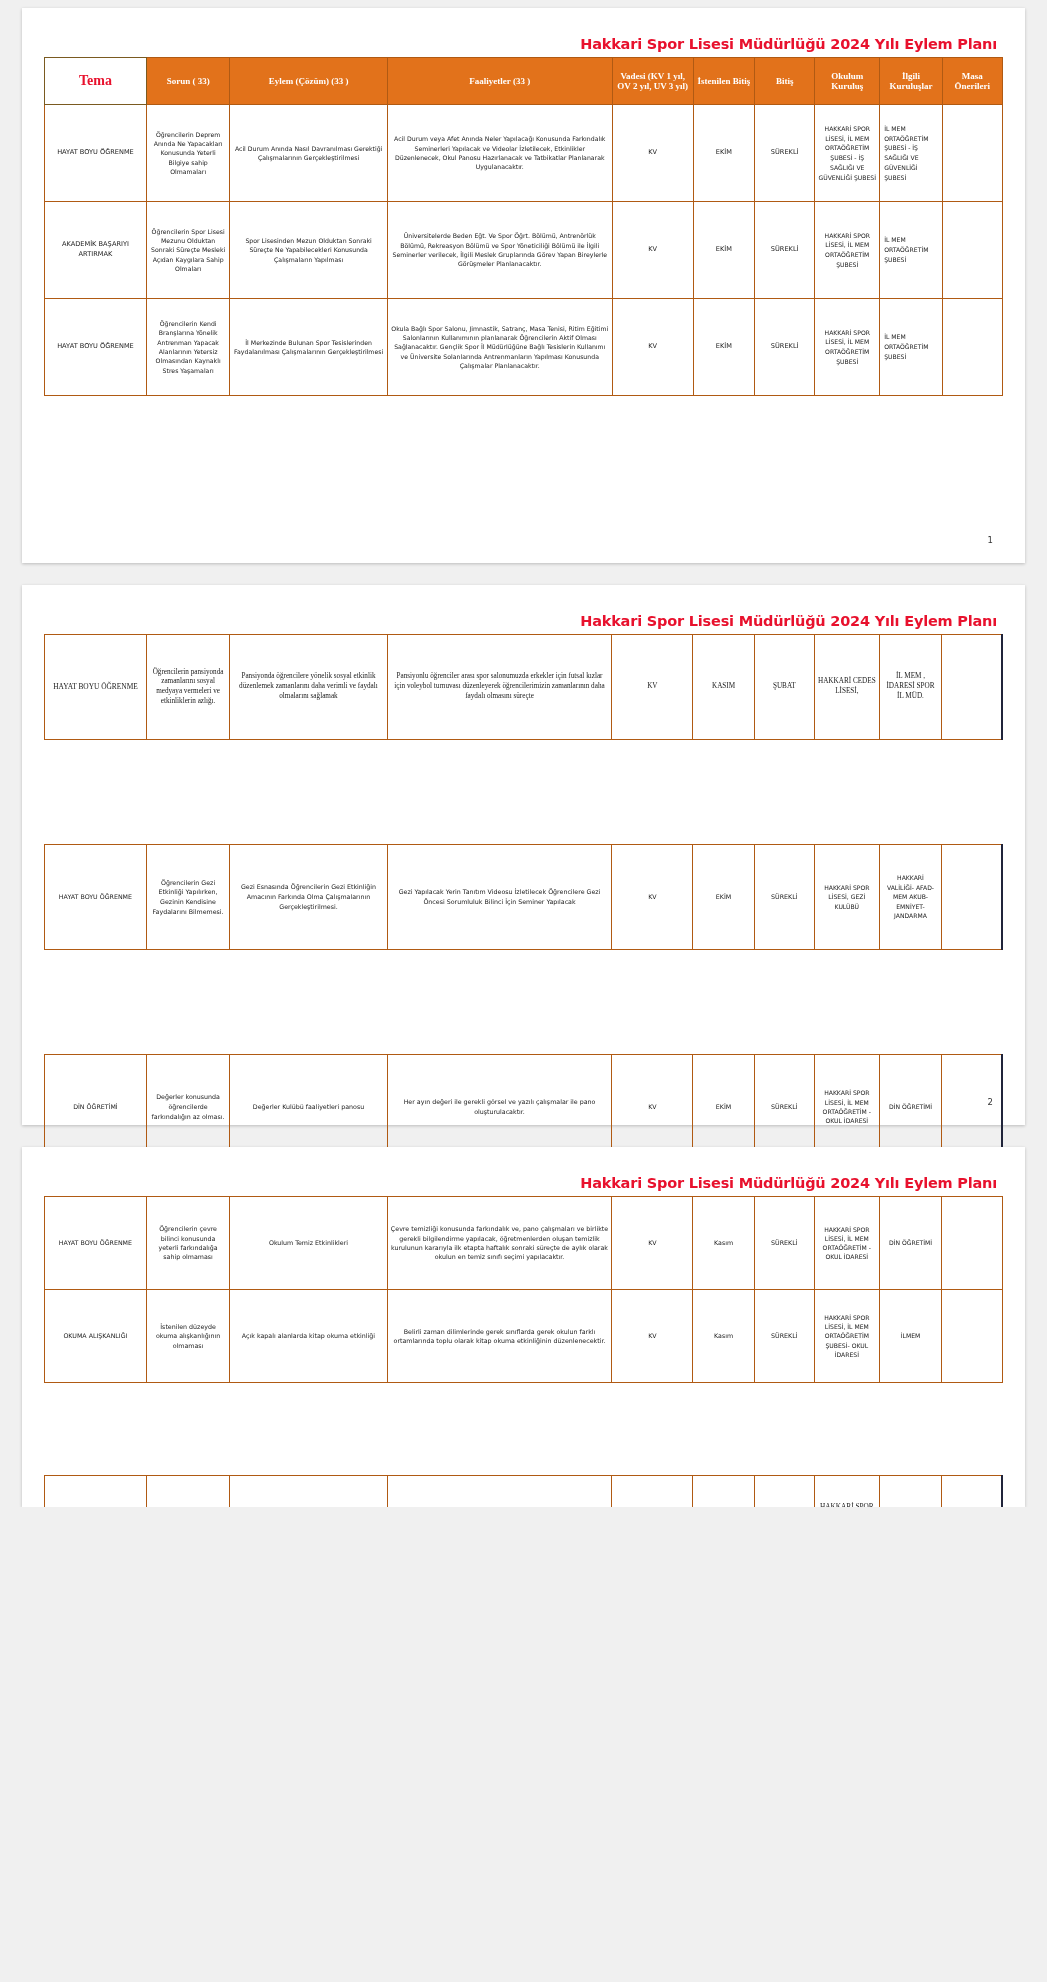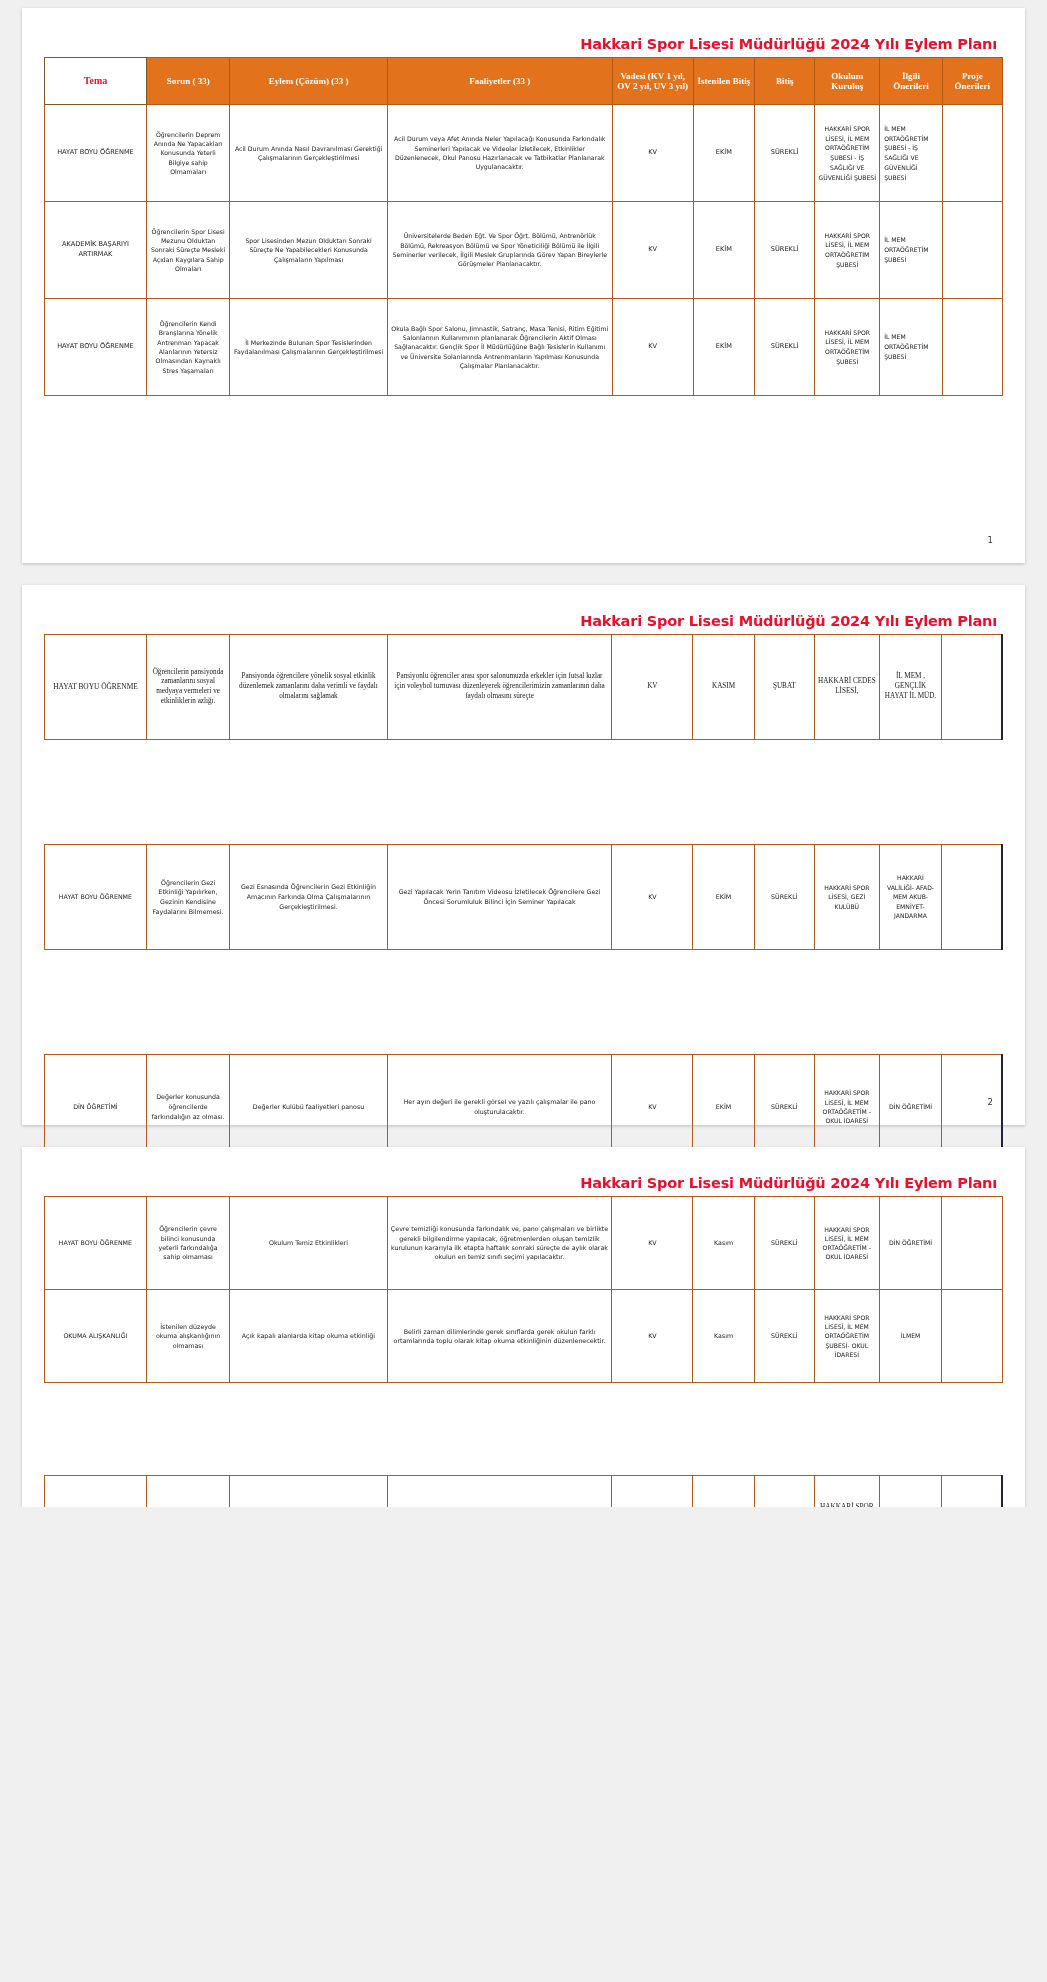--- a/index.html
+++ b/index.html
@@ -65,21 +65,21 @@
     text-align:left;
     vertical-align:middle;
     padding:3px 4px;
     line-height:1.12;
     height:42px;
   }
   thead th.tema-head{
     background:#ffffff;
     color:#e8112d;
     border:1px solid #7a5a20;
-    font-size:10px;
+    font-size:14px;
   }
 
   
   col.c-tema{width:8.8%}
   col.c-sorun{width:7.2%}
   col.c-eylem{width:13.6%}
   col.c-faal{width:19.4%}
   col.c-vade{width:7.0%}
   col.c-bas{width:5.3%}
   col.c-bit{width:5.2%}
@@ -171,22 +171,22 @@
       <thead>
         <tr>
           <th class="tema-head">Tema</th>
           <th>Sorun ( 33)</th>
           <th>Eylem (Çözüm) (33 )</th>
           <th>Faaliyetler (33 )</th>
           <th>Vadesi (KV 1 yıl, OV 2 yıl, UV 3 yıl)</th>
           <th>İstenilen Bitiş</th>
           <th>Bitiş</th>
           <th>Okulum Kuruluş</th>
-          <th>İlgili Önerileri</th>
-          <th>Proje Önerileri</th>
+          <th>İlgili Kuruluşlar</th>
+          <th>Masa Önerileri</th>
         </tr>
       </thead>
       <tbody>
         <tr>
           <td class="tema">HAYAT BOYU ÖĞRENME</td>
           <td class="sorun">Öğrencilerin Deprem Anında Ne Yapacakları Konusunda Yeterli Bilgiye sahip Olmamaları</td>
           <td class="eylem">Acil Durum Anında Nasıl Davranılması Gerektiği Çalışmalarının Gerçekleştirilmesi</td>
           <td class="faal">Acil Durum veya Afet Anında Neler Yapılacağı Konusunda Farkındalık Seminerleri Yapılacak ve Videolar İzletilecek, Etkinlikler Düzenlenecek, Okul Panosu Hazırlanacak ve Tatbikatlar Planlanarak Uygulanacaktır.</td>
           <td class="vade">KV</td>
           <td class="bas">EKİM</td>
@@ -242,21 +242,21 @@
       <tbody>
         <tr class="serif dark-edge">
           <td class="tema">HAYAT BOYU ÖĞRENME</td>
           <td class="sorun">Öğrencilerin pansiyonda zamanlarını sosyal medyaya vermeleri ve etkinliklerin azlığı.</td>
           <td class="eylem">Pansiyonda öğrencilere yönelik sosyal etkinlik düzenlemek zamanlarını daha verimli ve faydalı olmalarını sağlamak</td>
           <td class="faal">Pansiyonlu öğrenciler arası spor salonumuzda erkekler için futsal kızlar için voleybol turnuvası düzenleyerek öğrencilerimizin zamanlarının daha faydalı olmasını süreçte</td>
           <td class="vade">KV</td>
           <td class="bas">KASIM</td>
           <td class="bit">ŞUBAT</td>
           <td class="sor">HAKKARİ CEDES LİSESİ,</td>
-          <td class="ilg">İL MEM , GENÇLİK HAYAT İL MÜD.</td>
+          <td class="ilg">İL MEM , İDARESİ SPOR İL MÜD.</td>
           <td class="proj"></td>
         </tr>
         <tr class="row-gap">
           <td></td>
             <td></td>
           <td></td>
             <td></td>
           <td></td>
             <td></td>
           <td></td>

